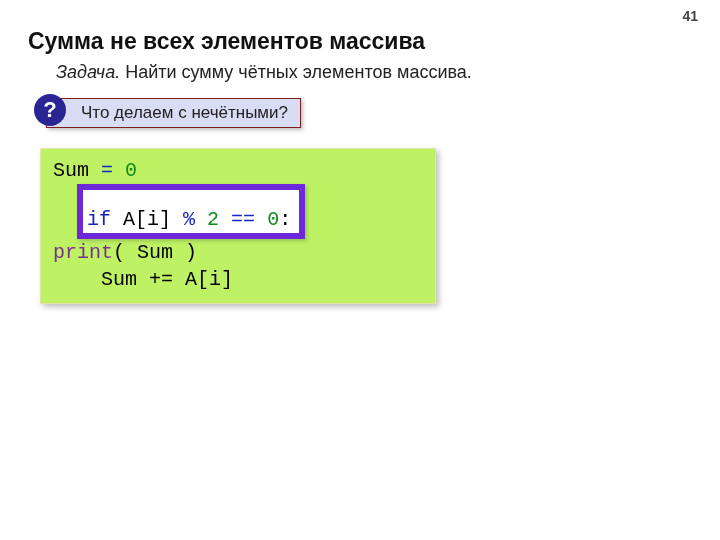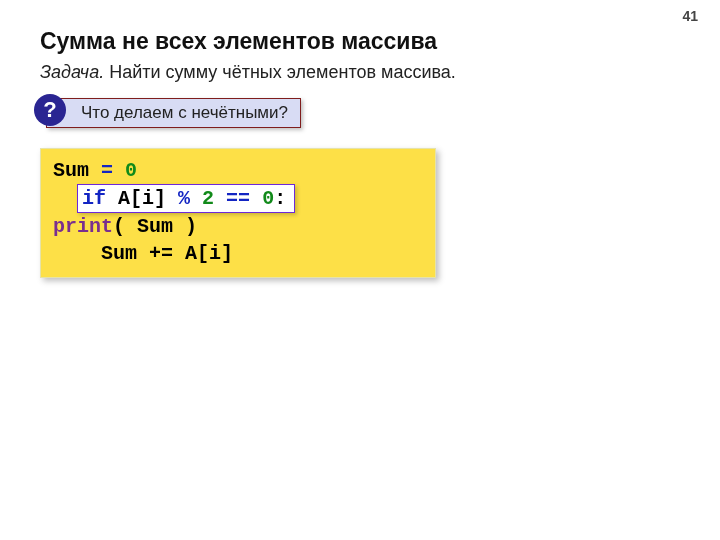--- a/index.html
+++ b/index.html
@@ -16,35 +16,36 @@
     position: absolute;
     top: 8px;
     right: 22px;
     font-size: 14px;
     color: #444;
     font-weight: bold;
   }
   .title {
     position: absolute;
     top: 28px;
-    left: 40px;
+    left: 28px;
     font-size: 23px;
     font-weight: bold;
     color: #111;
     text-align: center;
   }
   .task {
     position: absolute;
     top: 62px;
     left: 40px;
     font-size: 18px;
     color: #222;
   }
   .task .label {
     font-style: italic;
+    margin-left: 16px;
   }
   .callout {
     position: absolute;
     top: 98px;
     left: 46px;
     background: #d8dcf4;
     border: 1px solid #7f1d1d;
     box-shadow: 2px 2px 4px rgba(0,0,0,0.25);
     padding: 4px 12px 4px 34px;
     font-size: 17px;
@@ -64,37 +65,37 @@
     display: flex;
     align-items: center;
     justify-content: center;
     line-height: 1;
   }
   .code {
     position: absolute;
     top: 148px;
     left: 40px;
     width: 370px;
-    background: #fde047;
+    background: #bef264;
     border: 1px solid #e6e3a8;
     box-shadow: 3px 3px 6px rgba(0,0,0,0.25);
     padding: 8px 12px 10px 12px;
     font-family: "Courier New", monospace;
     font-size: 20px;
-    font-weight: bold;
+    font-weight: normal;
     line-height: 1.35;
     color: #000;
   }
   .code .line { white-space: pre; }
   .code .hlbox {
     display: inline-block;
     background: #fff;
-    border: 1px solid #6d28d9;
+    border: 6px solid #6d28d9;
     box-shadow: 2px 2px 4px rgba(0,0,0,0.2);
-    padding: 0 8px 0 4px;
+    padding: 16px 8px 0 4px;
   }
   .kw { color: #1325c3; }
   .fn { color: #1d5fab; }
   .num { color: #118a1a; }
   .pr { color: #7a2f8f; }
 </style>
 </head>
 <body>
 
 <div class="page-num">41</div>

